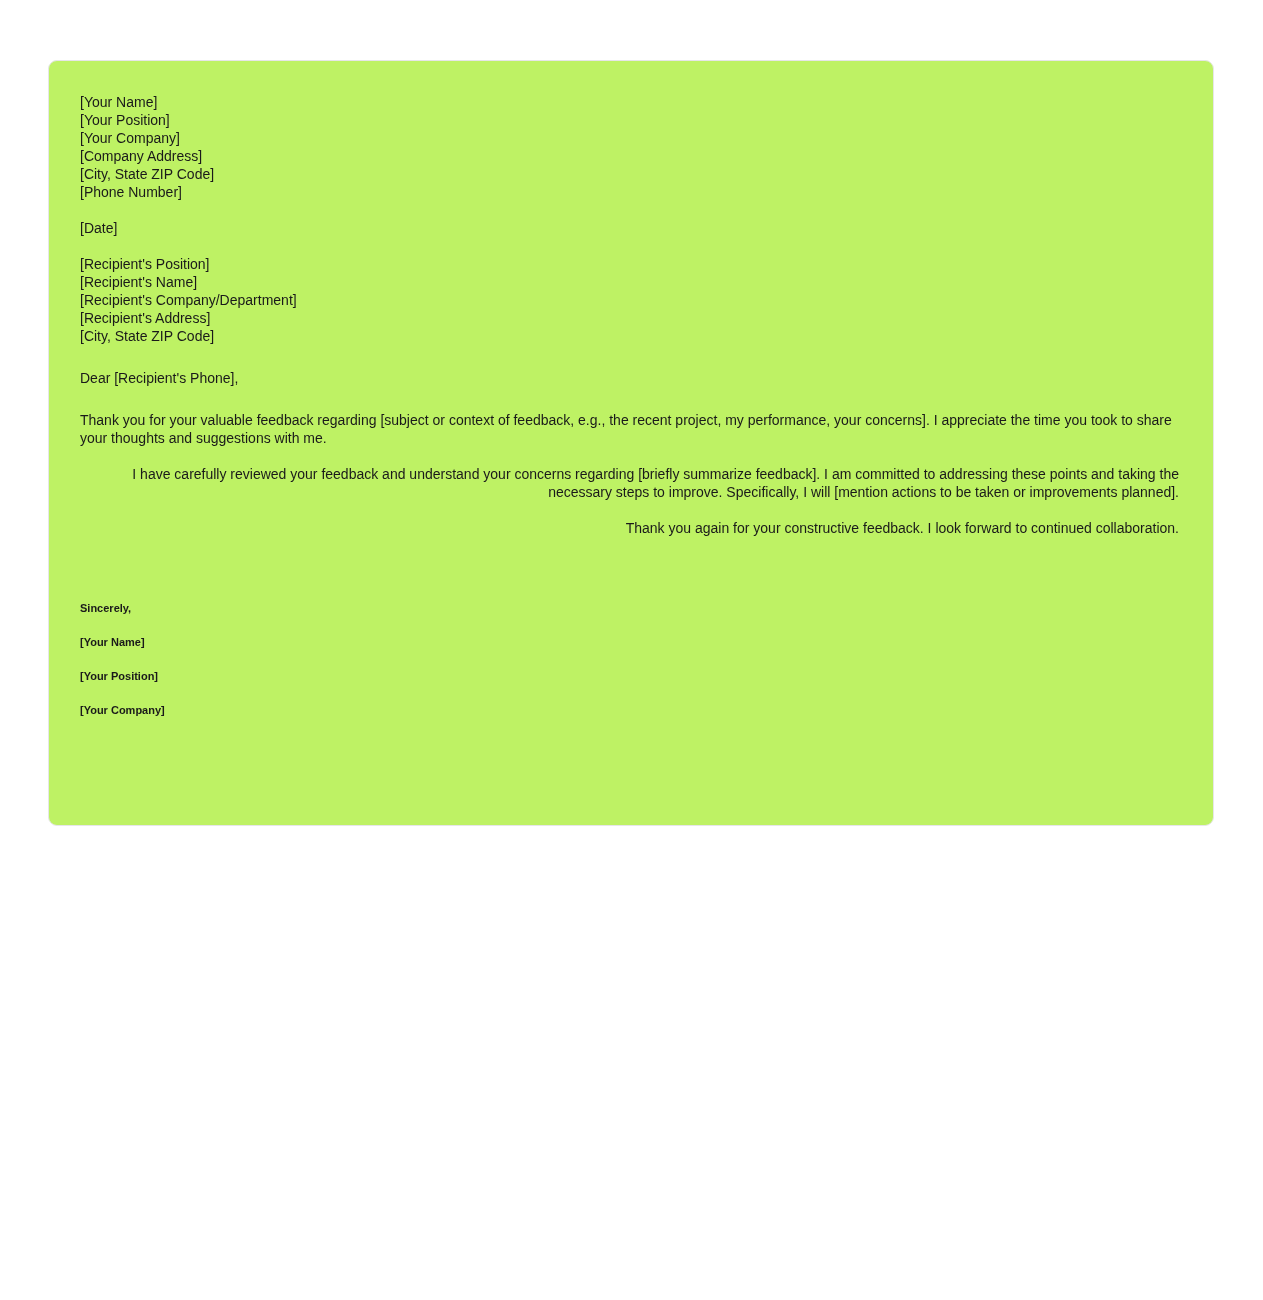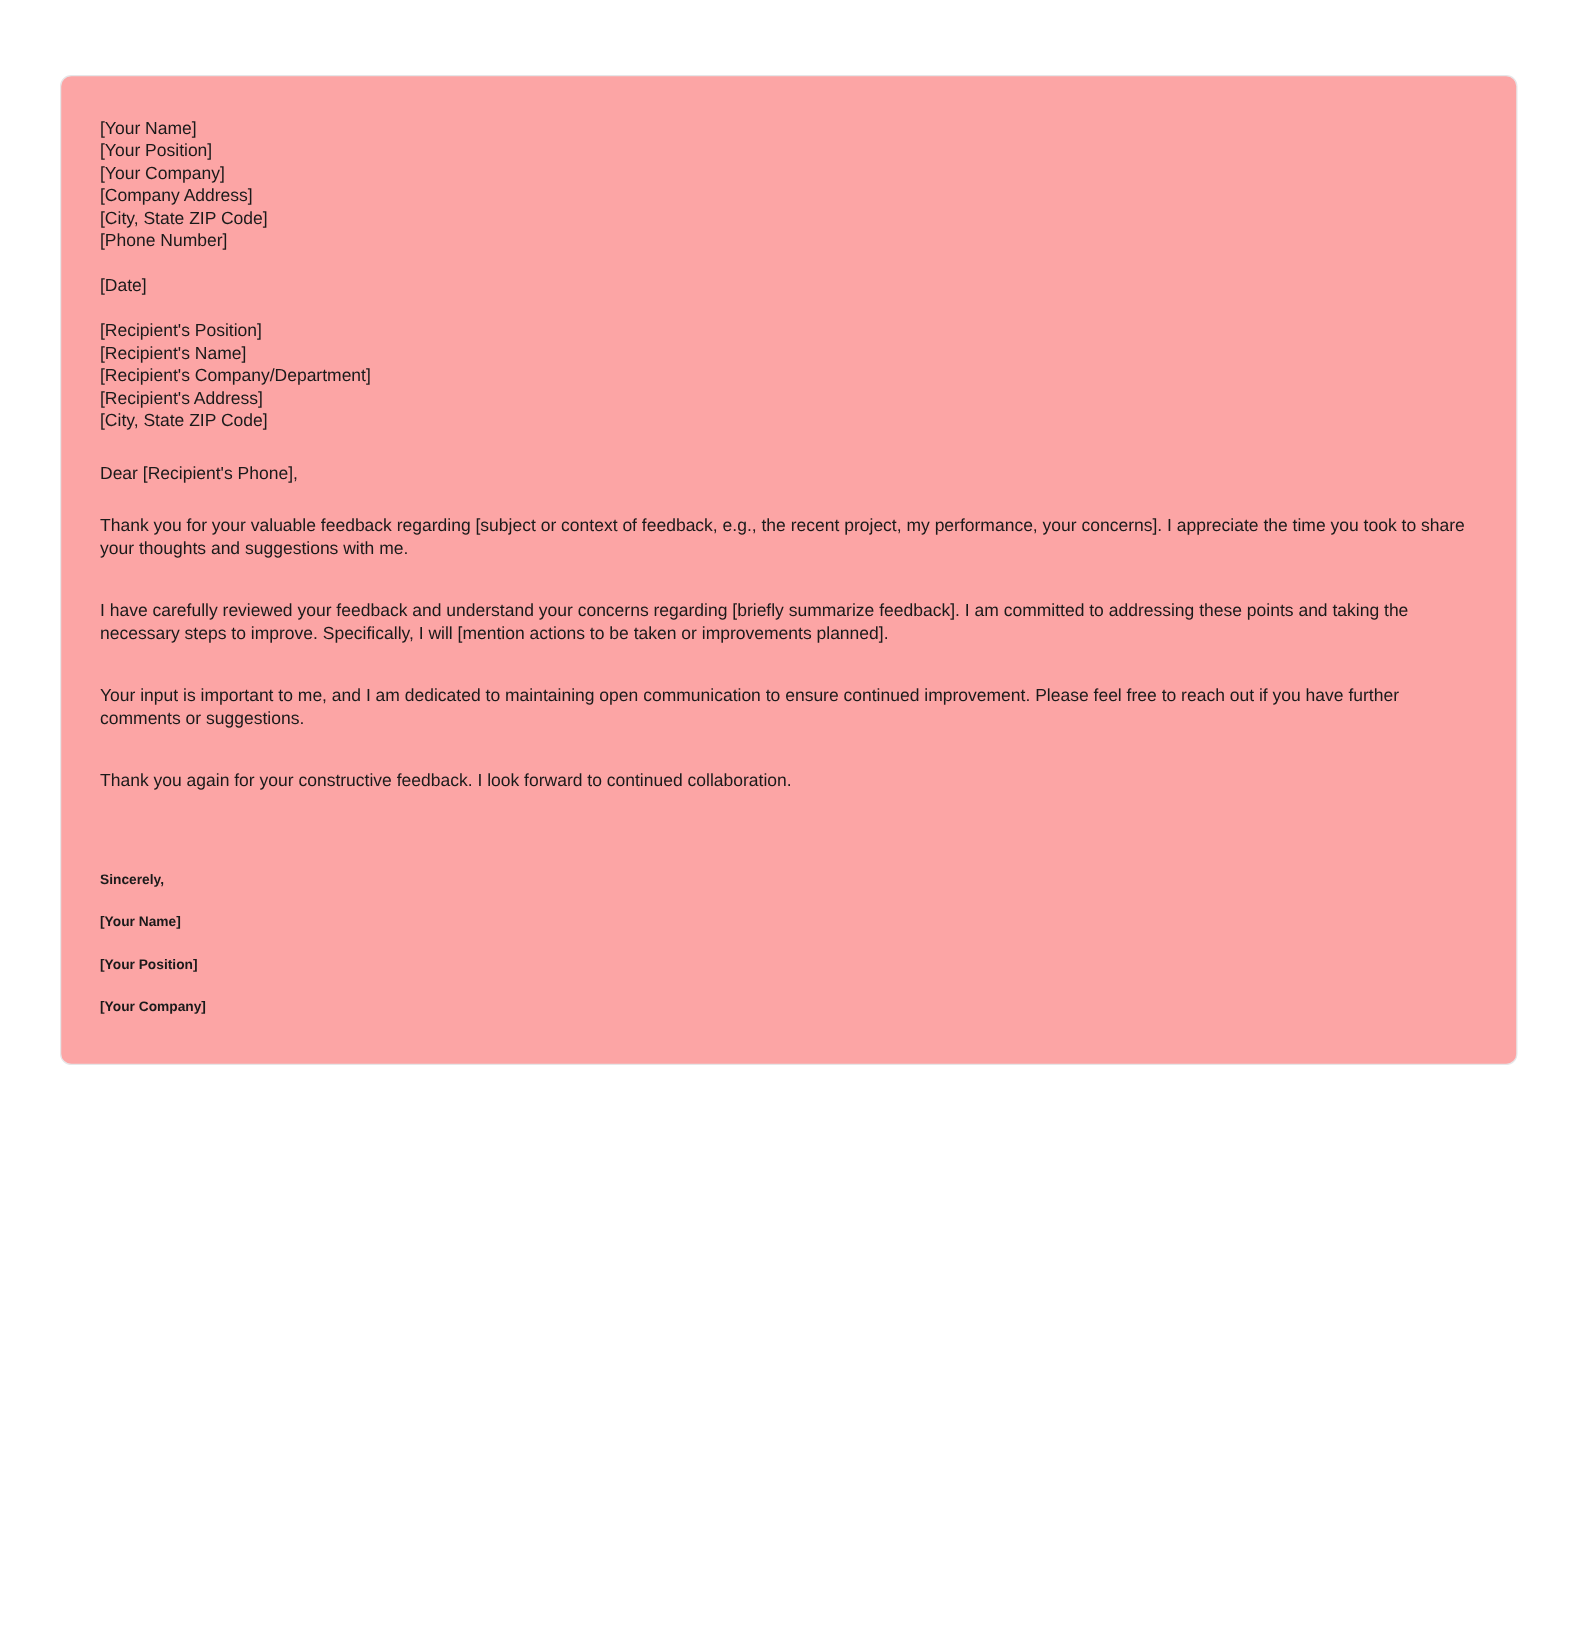--- a/index.html
+++ b/index.html
@@ -20,21 +20,21 @@
     background: #ffffff;
     overflow: hidden;
   }
   .letter-card {
     position: absolute;
     left: 48px;
     top: 60px;
     width: 1166px;
     min-height: 766px;
     box-sizing: border-box;
-    background: #fca5a5;
+    background: #bef264;
     border: 1px solid #e6e6e8;
     border-radius: 9px;
   }
   .letter-body {
     padding: 32px 34px 36px 31px;
   }
   .block {
     font-size: 14px;
     line-height: 18px;
     color: #1a1a1a;
@@ -48,21 +48,22 @@
     white-space: pre;
   }
   .para {
     font-size: 14px;
     line-height: 18px;
     color: #1a1a1a;
     margin: 0;
     max-width: 1100px;
   }
   .para + .para {
-    margin-top: 32px;
+    margin-top: 18px;
+    text-align: right;
   }
   .sign-gap {
     height: 46px;
   }
   .sign-line {
     font-size: 11px;
     line-height: 18px;
     color: #1a1a1a;
     margin: 16px 0 11px 0;
     font-weight: bold;
@@ -114,21 +115,20 @@
       </div>
 
       <div class="gap-greeting"></div>
 
       <p class="para">Dear [Recipient's Phone],</p>
 
       <div class="gap-after-greeting"></div>
 
       <p class="para">Thank you for your valuable feedback regarding [subject or context of feedback, e.g., the recent project, my performance, your concerns]. I appreciate the time you took to share your thoughts and suggestions with me.</p>
       <p class="para">I have carefully reviewed your feedback and understand your concerns regarding [briefly summarize feedback]. I am committed to addressing these points and taking the necessary steps to improve. Specifically, I will [mention actions to be taken or improvements planned].</p>
-      <p class="para">Your input is important to me, and I am dedicated to maintaining open communication to ensure continued improvement. Please feel free to reach out if you have further comments or suggestions.</p>
       <p class="para">Thank you again for your constructive feedback. I look forward to continued collaboration.</p>
 
       <div class="sign-gap"></div>
 
       <p class="sign-line">Sincerely,</p>
       <p class="sign-line">[Your Name]</p>
       <p class="sign-line">[Your Position]</p>
       <p class="sign-line">[Your Company]</p>
 
     </div>

